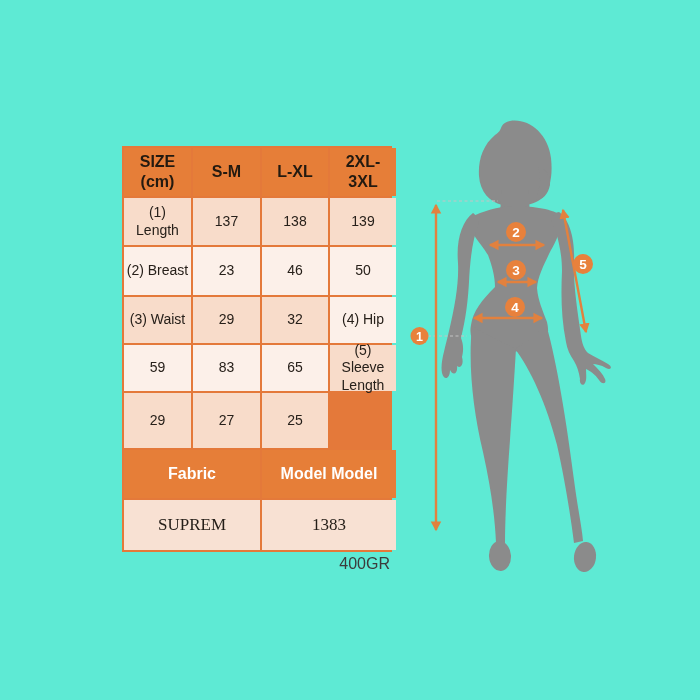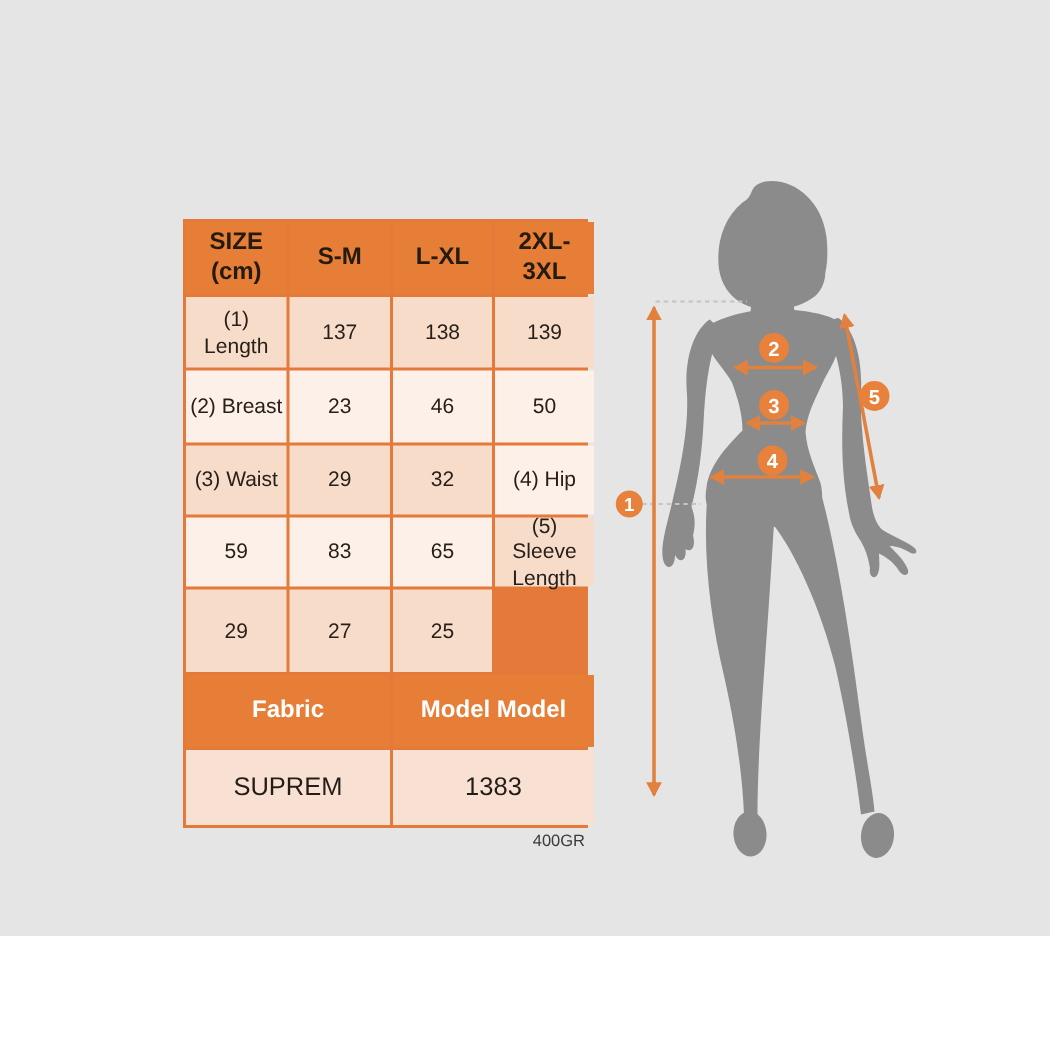--- a/index.html
+++ b/index.html
@@ -1,17 +1,17 @@
 <!DOCTYPE html>
 <html><head>
 <meta charset="utf-8">
 <style>
   html,body{margin:0;padding:0;background:#fff;}
   .stage{
-    position:relative;width:700px;height:624px;background:#e5e5e5;overflow:hidden;
+    position:relative;width:700px;height:700px;background:#5eead4;overflow:hidden;
     font-family:"Liberation Sans", sans-serif;color:#1e1a16;
   }
   
   .size-table{
     position:absolute;left:122px;top:146px;
     display:grid;
     grid-template-columns:67px 67px 66px 66px;
     grid-template-rows:48px 47px 48px 46px 46px 55px 48px 50px;
     gap:2px;
     background:#E4793A;          
@@ -21,24 +21,24 @@
   .cell{
     display:flex;align-items:center;justify-content:center;
     text-align:center;white-space:pre-line;line-height:1.22;
   }
   .th{background:#E67E38;font-weight:bold;font-size:16px;color:#231a10;}
   .lab{font-size:14px;color:#27201a;}
   .val{font-size:14px;color:#27201a;}
   .row-odd{background:#F8DCCA;}
   .row-even{background:#FCF0E9;}
   .fh{background:#E67E38;color:#ffffff;font-weight:bold;font-size:16px;grid-column:span 2;}
-  .fv{background:#F8E1D3;font-size:17px;grid-column:span 2;color:#241d17;}
+  .fv{background:#F8E1D3;font-size:17px;grid-column:span 2;color:#241d17;font-family:Liberation Serif, serif;}
   .note{
     position:absolute;left:122px;top:555px;width:268px;
-    text-align:right;font-size:11px;color:#3c3c3c;
+    text-align:right;font-size:16px;color:#3c3c3c;
   }
   
   .figure-wrap{position:absolute;left:410px;top:100px;width:240px;height:490px;}
   .figure-wrap svg{display:block;width:240px;height:490px;}
 </style>
 </head>
 <body>
 
 <div class="stage">
 

